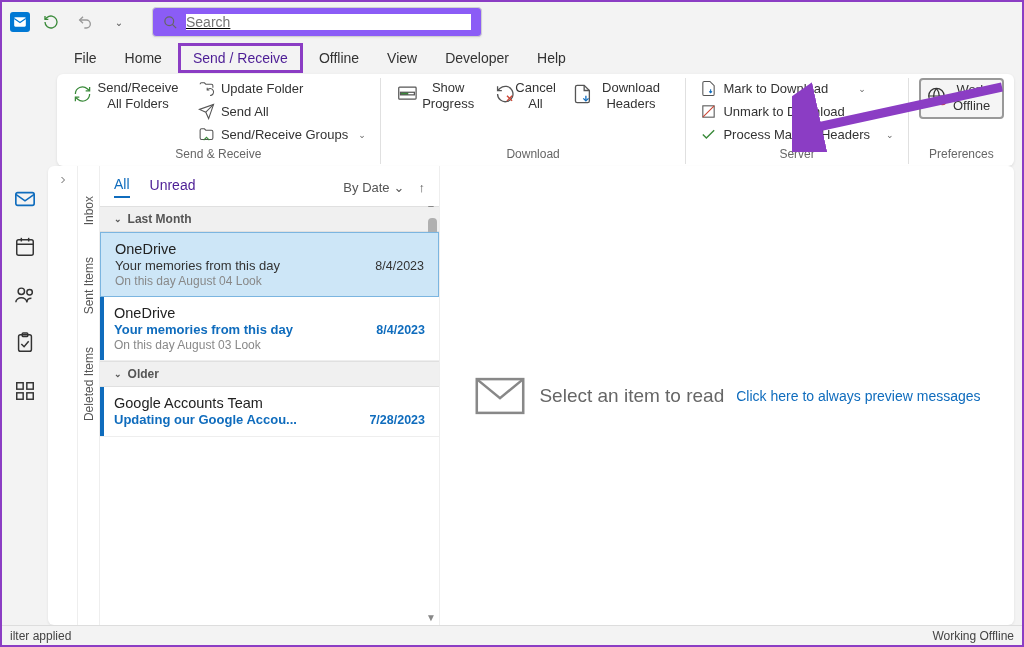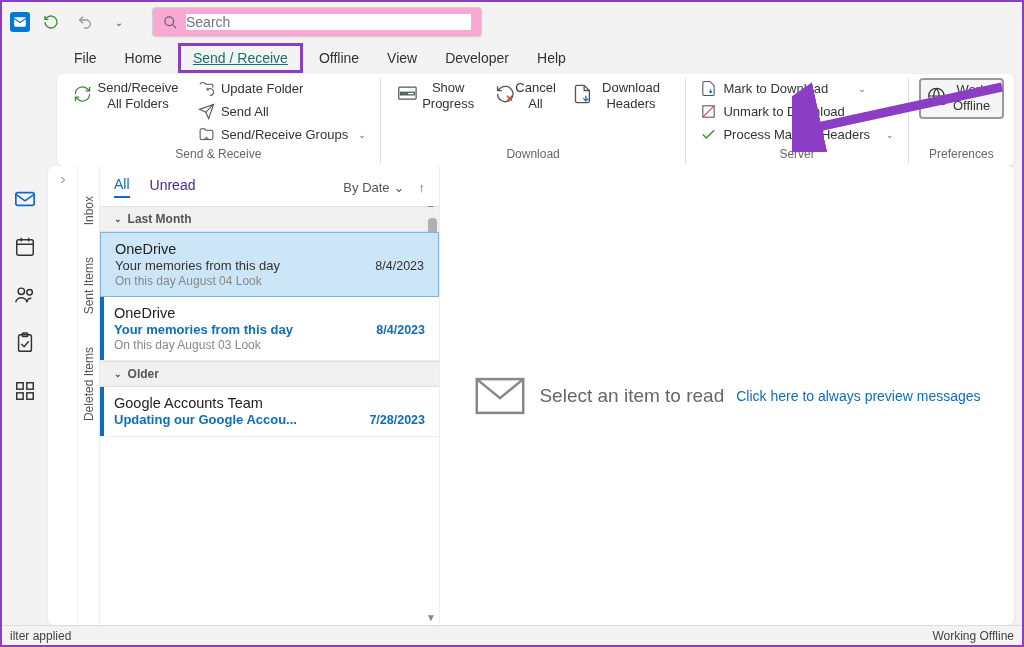--- a/index.html
+++ b/index.html
@@ -1,24 +1,24 @@
 <!DOCTYPE html>
 <html><head>
 <meta charset="utf-8">
 <style>
 * { margin:0; padding:0; box-sizing:border-box; font-family:"Segoe UI",Arial,sans-serif; }
 body { width:1024px; height:647px; background:#f3f3f3; border:2px solid #8b3dc4; position:relative; overflow:hidden; }
 .titlebar { height:40px; display:flex; align-items:center; padding:0 8px; gap:8px; }
 .app-icon { width:20px; height:20px; background:#0078d4; display:flex; align-items:center; justify-content:center; color:#fff; font-size:11px; font-weight:bold; border-radius:3px; }
 .tb-btn { width:26px; height:26px; display:flex; align-items:center; justify-content:center; cursor:pointer; color:#555; }
-.search-box { height:30px; width:330px; background:#f9a8d4; border:1px solid #d0d0d0; border-radius:4px; display:flex; align-items:center; padding:0 10px; gap:8px; margin-left:12px; box-shadow:0 1px 2px rgba(0,0,0,0.05); }
+.search-box { height:30px; width:330px; background:#8b5cf6; border:1px solid #d0d0d0; border-radius:4px; display:flex; align-items:center; padding:0 10px; gap:8px; margin-left:12px; box-shadow:0 1px 2px rgba(0,0,0,0.05);text-decoration:underline; }
 .search-box input { border:none; outline:none; flex:1; font-size:14px; }
 .menubar { height:32px; display:flex; align-items:center; padding-left:60px; gap:4px; }
 .menu-item { padding:4px 12px; font-size:14px; color:#333; cursor:pointer; }
-.menu-item.active { border:3px solid #8b3dc4; color:#0f766e; text-decoration:underline; }
+.menu-item.active { border:3px solid #8b3dc4; color:#4c1d95; }
 .ribbon { background:#fff; margin:0 8px 0 55px; border-radius:6px; display:flex; padding:4px 0 2px 0; box-shadow:0 1px 3px rgba(0,0,0,0.1); }
 .ribbon-group { display:flex; flex-direction:column; align-items:center; border-right:1px solid #e0e0e0; padding:0 10px; }
 .ribbon-group:last-child { border-right:none; }
 .rg-content { display:flex; align-items:flex-start; gap:4px; flex:1; }
 .rg-label { font-size:12px; color:#666; padding:2px 0 3px; }
 .big-btn { display:flex; flex-direction:row; align-items:center; justify-content:center; padding:2px 6px; cursor:pointer; min-width:60px; text-align:center; font-size:13px; line-height:1.25; color:#333; }
 .big-btn svg, .big-btn .icon-slot { margin-bottom:4px; }
 .small-btn { display:flex; align-items:center; gap:6px; padding:2px 4px; cursor:pointer; font-size:13px; color:#333; white-space:nowrap; }
 .small-col { display:flex; flex-direction:column; gap:2px; }
 .dd-arrow { font-size:9px; color:#666; margin-left:4px; }

